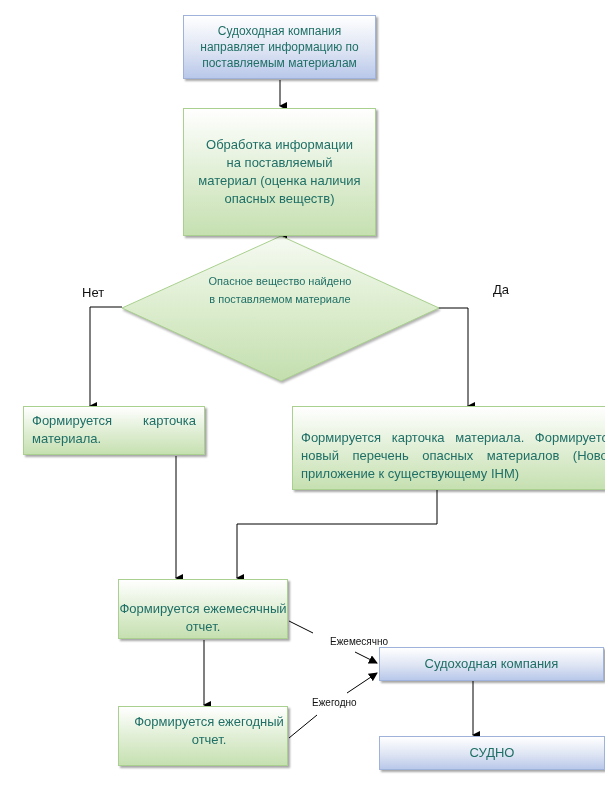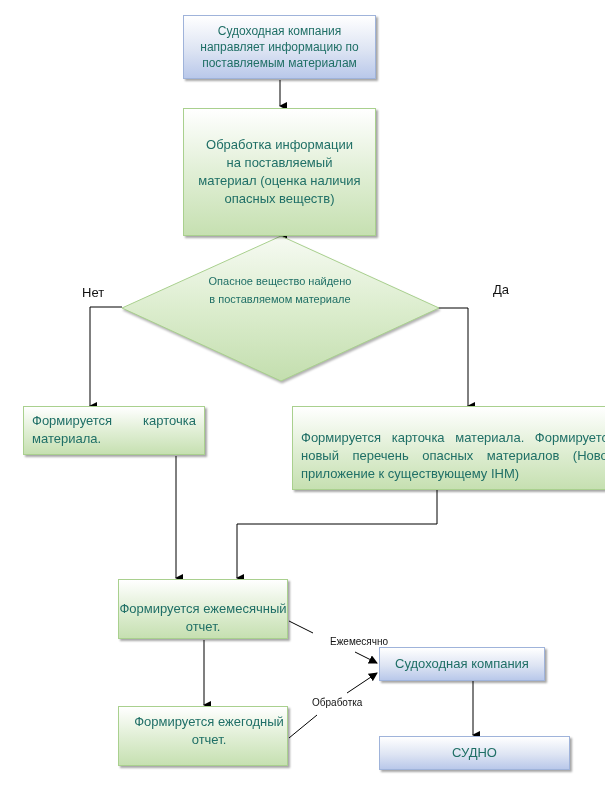--- a/index.html
+++ b/index.html
@@ -90,21 +90,21 @@
 
 <div class="box green" style="left:118px; top:579px; width:170px; height:60px; align-items:flex-start; padding-top:20px;">
   <span>Формируется ежемесячный отчет.</span>
 </div>
 
 <div class="box green" style="left:118px; top:706px; width:170px; height:60px; align-items:flex-start; padding-top:6px;padding-left:12px;">
   <span>Формируется ежегодный отчет.</span>
 </div>
 
 <div class="small-label" style="left:302px; top:636px;margin-left:28px;">Ежемесячно</div>
-<div class="small-label" style="left:312px; top:697px;">Обработка</div>
+<div class="small-label" style="left:312px; top:697px;">Ежегодно</div>
 
-<div class="box blue" style="left:379px; top:647px; width:166px; height:34px;">
+<div class="box blue" style="left:379px; top:647px; width:225px; height:34px;">
   <span>Судоходная компания</span>
 </div>
 
-<div class="box blue" style="left:379px; top:736px; width:191px; height:34px;">
+<div class="box blue" style="left:379px; top:736px; width:226px; height:34px;">
   <span>СУДНО</span>
 </div>
 
 </body></html>

